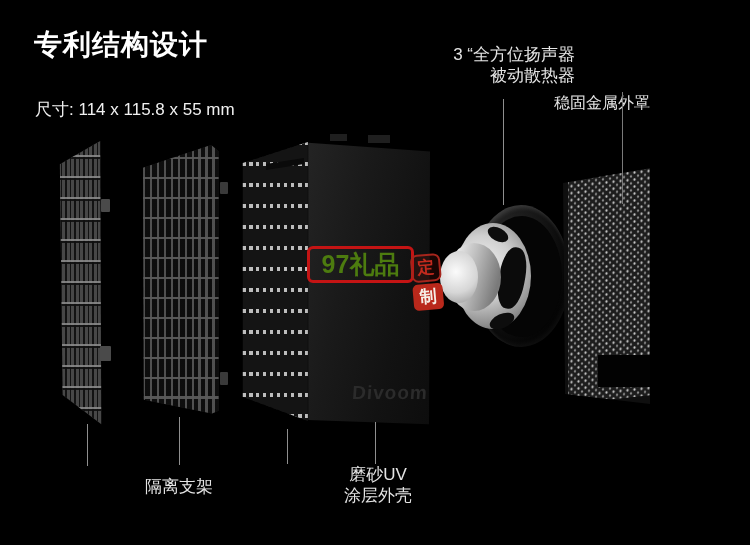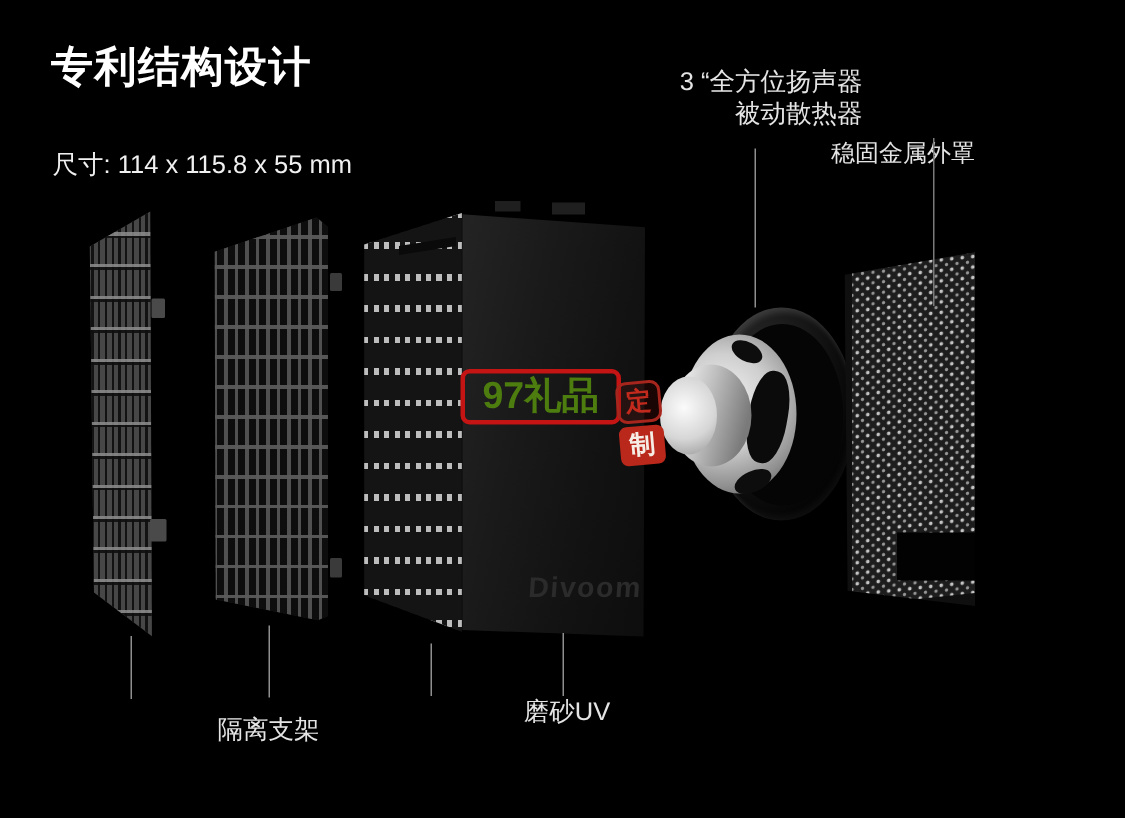--- a/index.html
+++ b/index.html
@@ -170,20 +170,21 @@
   <div class="line ln-shell"></div>
 
   <div class="abs callout lbl-speaker">
     <span>3 “全方位扬声器</span>
     <span class="l2">被动散热器</span>
   </div>
   <div class="abs callout lbl-metal">稳固金属外罩</div>
   <div class="abs callout lbl-bracket">隔离支架</div>
   <div class="abs callout lbl-shell">
     <span>磨砂UV</span>
+    <span class="l2">涂层外壳</span>
   </div>
 
   <div class="abs wm-badge">97礼品</div>
   <div class="abs wm-seal">
     <div class="seal-top">定</div>
     <div class="seal-bottom">制</div>
   </div>
 
 </div>
 

